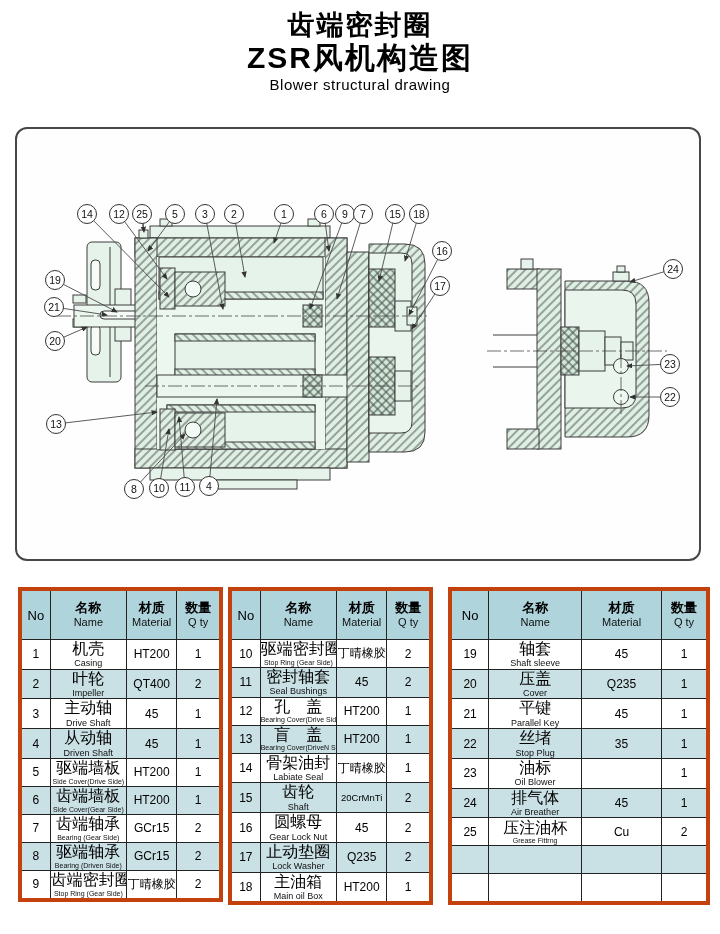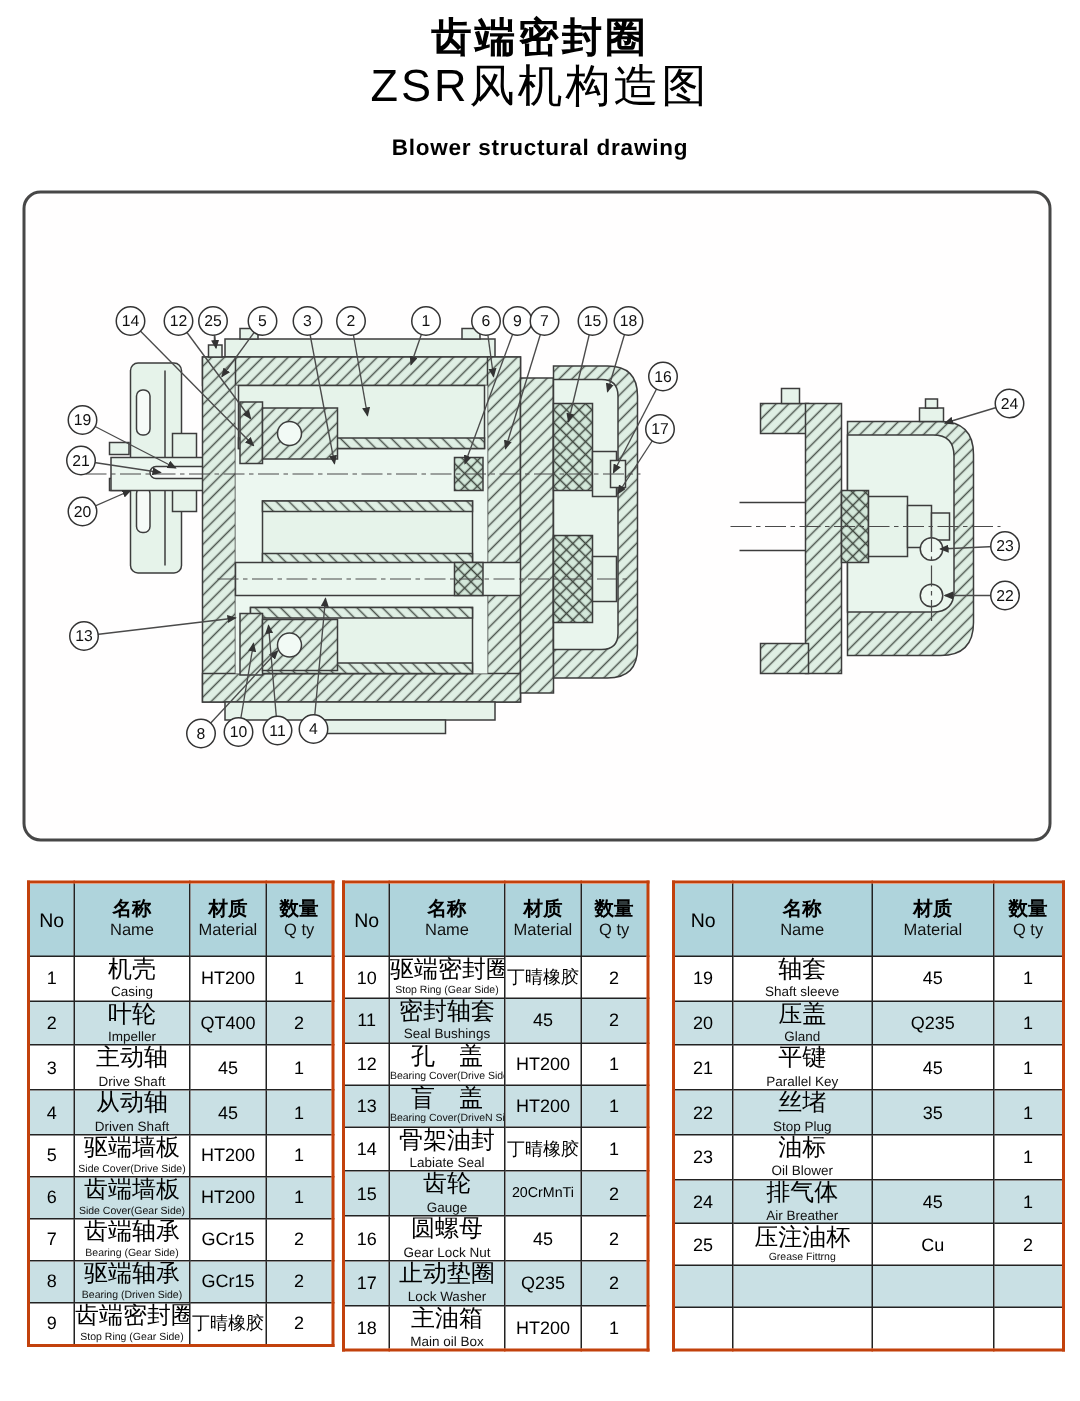--- a/index.html
+++ b/index.html
@@ -1,29 +1,29 @@
 <!DOCTYPE html>
 <html style="--hbg: #afd4dc; --abg: #c9e0e4;"><head>
 <meta charset="utf-8">
 <style>
   html,body{margin:0;padding:0}
   body{width:720px;height:934px;background:#ffffff;position:relative;
        font-family:"Liberation Sans","DejaVu Sans",sans-serif;color:#000}
   .titles{position:absolute;top:10px;left:0;width:720px;text-align:center}
   .t-company{font-size:27px;font-weight:bold;line-height:1.15;letter-spacing:2px}
-  .t-cn{font-size:30px;font-weight:normal;line-height:1.12;letter-spacing:2px}
-  .t-en{font-size:15px;font-weight:bold;margin-top:15px;letter-spacing:.5px}
+  .t-cn{font-size:30px;font-weight:bold;line-height:1.12;letter-spacing:2px}
+  .t-en{font-size:15px;font-weight:normal;margin-top:1px;letter-spacing:.5px}
   .panel{position:absolute;left:15px;top:127px;width:686px;height:434px;
          border:2px solid #474747;border-radius:12px;background:#fffefe;box-sizing:border-box}
   .panel svg{position:absolute;left:0;top:0}
   .tblwrap{position:absolute;top:587px}
   #t0{left:18px;width:205px}
   #t1{left:228px;width:205px}
   #t2{left:448px;width:262px}
-  table{border-collapse:collapse;width:100%;table-layout:fixed;border:2px solid #c2410c}
+  table{border-collapse:collapse;width:100%;table-layout:fixed;border:4px solid #c2410c}
   th,td{border:1px solid #222;padding:0;text-align:center;vertical-align:middle;overflow:hidden}
   th{background:var(--hbg,#afd4dc);height:48px;font-weight:normal}
   td{height:27px;background:#fff}
   tr.alt td{background:var(--abg,#c9e0e4)}
   .cn{font-size:16px;font-weight:normal;line-height:1.15;white-space:nowrap}
   th .cn{font-size:13px;font-weight:bold}
   .en{font-size:9px;line-height:1.15;color:#101010;white-space:nowrap}
   .en.tiny{font-size:7px}
   th .en{font-size:11px}
   .num{font-size:12px}
@@ -405,21 +405,21 @@
             <div class="cn">骨架油封</div>
             <div class="en">Labiate Seal</div>
           </td>
           <td class="mat">丁晴橡胶</td>
           <td class="num">1</td>
         </tr>
         <tr class="alt">
           <td class="num">15</td>
           <td>
             <div class="cn">齿轮</div>
-            <div class="en">Gauge</div>
+            <div class="en">Shaft</div>
           </td>
           <td class="mat sm">20CrMnTi</td>
           <td class="num">2</td>
         </tr>
         <tr>
           <td class="num">16</td>
           <td>
             <div class="cn">圆螺母</div>
             <div class="en">Gear Lock Nut</div>
           </td>
@@ -479,21 +479,21 @@
             <div class="cn">轴套</div>
             <div class="en">Shaft sleeve</div>
           </td>
           <td class="mat">45</td>
           <td class="num">1</td>
         </tr>
         <tr class="alt">
           <td class="num">20</td>
           <td>
             <div class="cn">压盖</div>
-            <div class="en">Gland</div>
+            <div class="en">Cover</div>
           </td>
           <td class="mat">Q235</td>
           <td class="num">1</td>
         </tr>
         <tr>
           <td class="num">21</td>
           <td>
             <div class="cn">平键</div>
             <div class="en">Parallel Key</div>
           </td>

